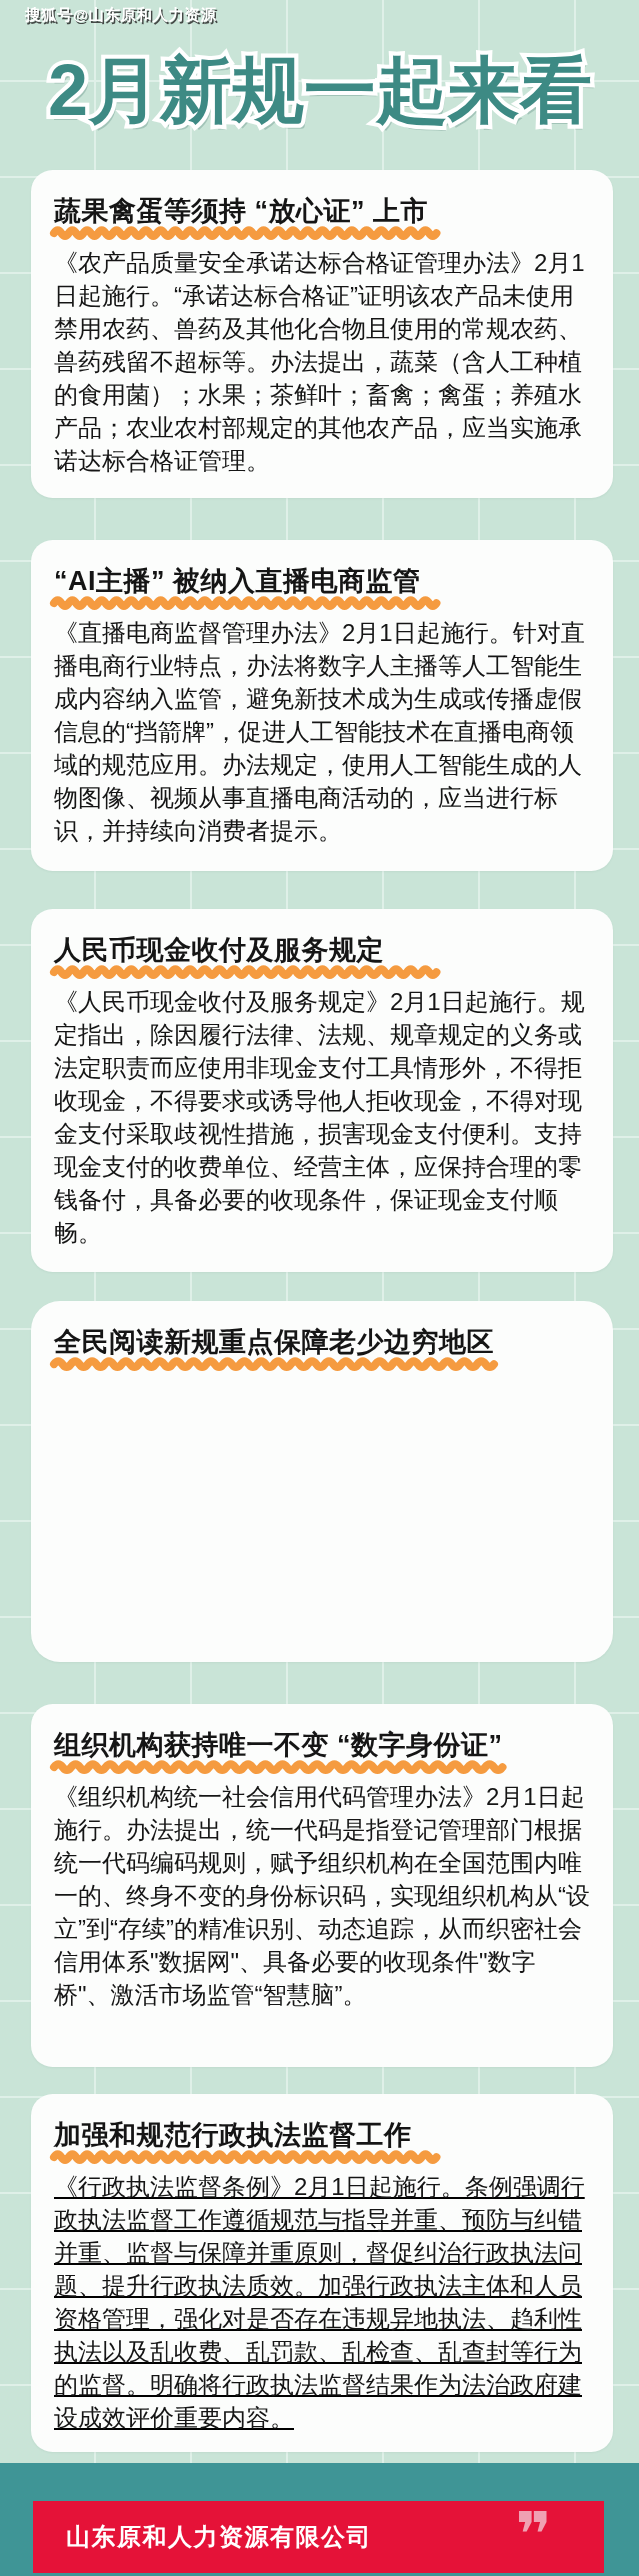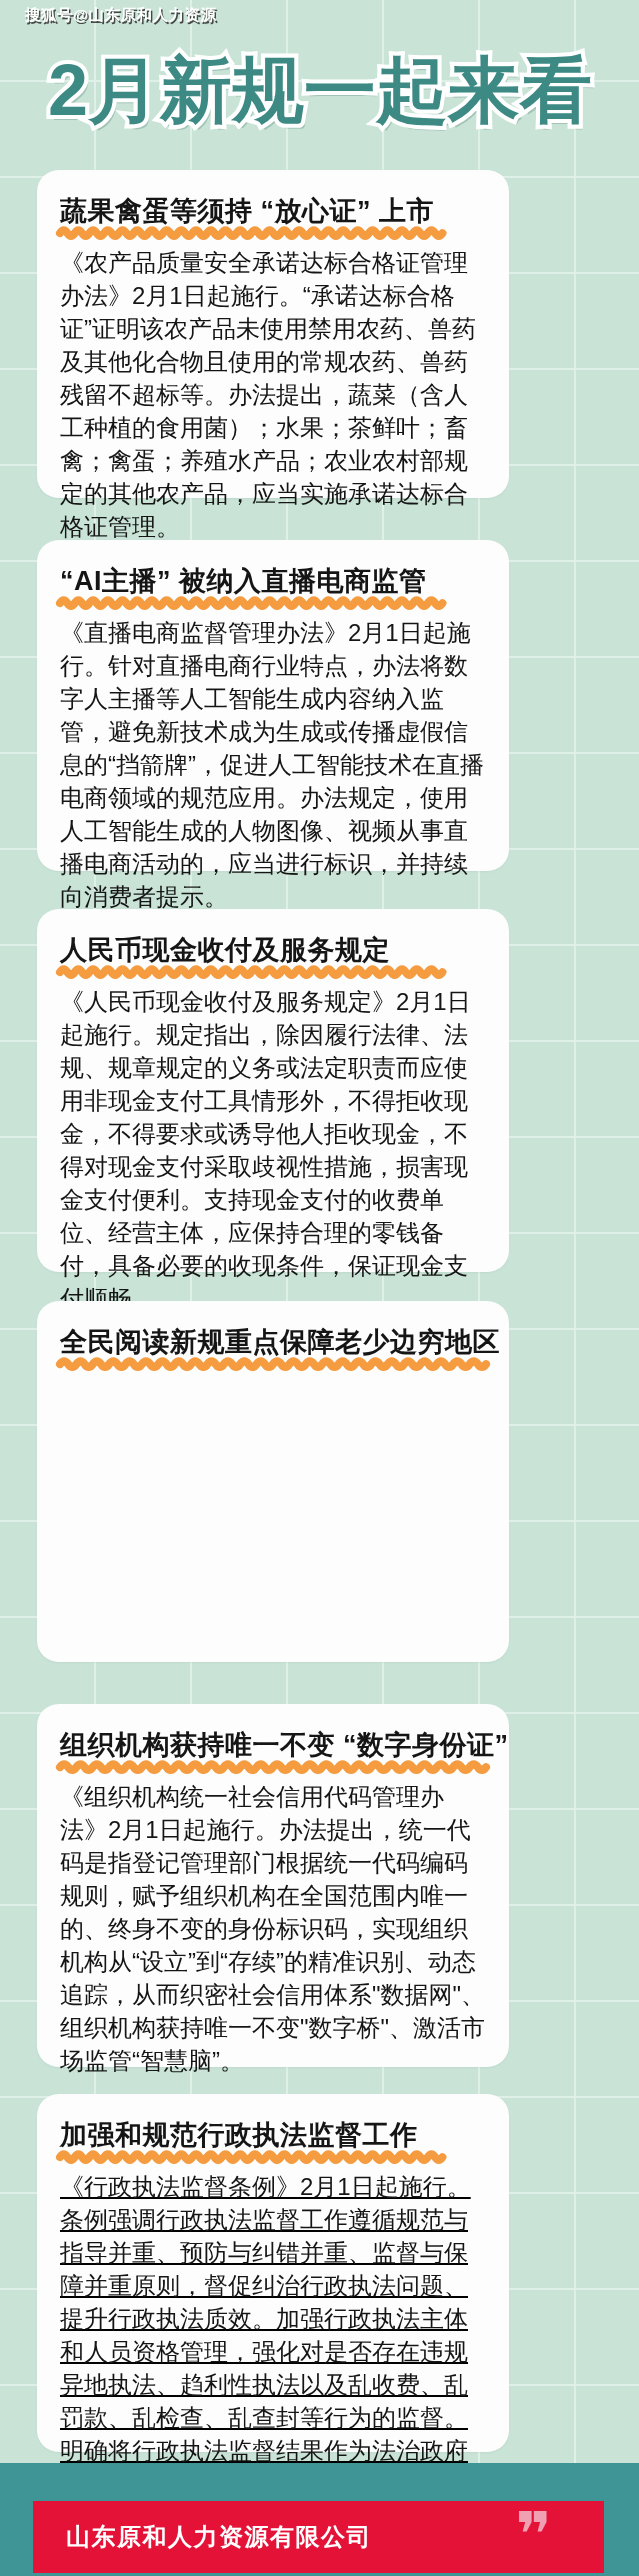--- a/index.html
+++ b/index.html
@@ -26,21 +26,21 @@
     font-size:72px;line-height:82px;font-weight:900;letter-spacing:0;
     color:var(--title-teal);white-space:nowrap;
   }
   .page-title::before{
     content:attr(data-text);position:absolute;left:0;right:0;top:0;z-index:-1;
     color:#fff;-webkit-text-stroke:8.2px #fff;
     text-shadow:3.6px 4.6px 0 rgba(47,98,93,.25);
   }
   #cards{position:absolute;inset:0;}
   .card{
-    position:absolute;left:37px;width:472px;
+    position:absolute;left:31px;width:582px;
     background:var(--card-bg);border-radius:21.6px;
     padding:26px 23px 0 23px;
     box-shadow:0 1px 2.1px rgba(80,120,105,.08);
   }
   .hwrap{display:inline-block;max-width:100%;}
   .card-heading{
     font-size:27px;line-height:1.15;font-weight:800;color:var(--ink);
     letter-spacing:0.5px;white-space:nowrap;
   }
   .wave{display:block;width:100%;height:10.3px;margin-top:1px;overflow:visible;}
@@ -98,37 +98,37 @@
   <section class="card" style="top: 909px; height: 363px;">
     <span class="hwrap">
       <h2 class="card-heading">人民币现金收付及服务规定</h2>
       <svg class="wave" viewBox="0 0 520 14" preserveAspectRatio="none" aria-hidden="true">
         <path d="M0 7 Q5 -1 10 7 Q15 15 20 7 Q25 -1 30 7 Q35 15 40 7 Q45 -1 50 7 Q55 15 60 7 Q65 -1 70 7 Q75 15 80 7 Q85 -1 90 7 Q95 15 100 7 Q105 -1 110 7 Q115 15 120 7 Q125 -1 130 7 Q135 15 140 7 Q145 -1 150 7 Q155 15 160 7 Q165 -1 170 7 Q175 15 180 7 Q185 -1 190 7 Q195 15 200 7 Q205 -1 210 7 Q215 15 220 7 Q225 -1 230 7 Q235 15 240 7 Q245 -1 250 7 Q255 15 260 7 Q265 -1 270 7 Q275 15 280 7 Q285 -1 290 7 Q295 15 300 7 Q305 -1 310 7 Q315 15 320 7 Q325 -1 330 7 Q335 15 340 7 Q345 -1 350 7 Q355 15 360 7 Q365 -1 370 7 Q375 15 380 7 Q385 -1 390 7 Q395 15 400 7 Q405 -1 410 7 Q415 15 420 7 Q425 -1 430 7 Q435 15 440 7 Q445 -1 450 7 Q455 15 460 7 Q465 -1 470 7 Q475 15 480 7 Q485 -1 490 7 Q495 15 500 7 Q505 -1 510 7 Q515 15 520 7"></path>
       </svg>
     </span>
     <p class="card-body">《人民币现金收付及服务规定》2月1日起施行。规定指出，除因履行法律、法规、规章规定的义务或法定职责而应使用非现金支付工具情形外，不得拒收现金，不得要求或诱导他人拒收现金，不得对现金支付采取歧视性措施，损害现金支付便利。支持现金支付的收费单位、经营主体，应保持合理的零钱备付，具备必要的收现条件，保证现金支付顺畅。</p>
   </section>
 
-  <section class="card" style="top: 1301px; height: 361px;">
+  <section class="card" style="top: 1301px; height: 361px; border-radius: 29px;">
     <span class="hwrap">
       <h2 class="card-heading">全民阅读新规重点保障老少边穷地区</h2>
       <svg class="wave" viewBox="0 0 520 14" preserveAspectRatio="none" aria-hidden="true">
         <path d="M0 7 Q5 -1 10 7 Q15 15 20 7 Q25 -1 30 7 Q35 15 40 7 Q45 -1 50 7 Q55 15 60 7 Q65 -1 70 7 Q75 15 80 7 Q85 -1 90 7 Q95 15 100 7 Q105 -1 110 7 Q115 15 120 7 Q125 -1 130 7 Q135 15 140 7 Q145 -1 150 7 Q155 15 160 7 Q165 -1 170 7 Q175 15 180 7 Q185 -1 190 7 Q195 15 200 7 Q205 -1 210 7 Q215 15 220 7 Q225 -1 230 7 Q235 15 240 7 Q245 -1 250 7 Q255 15 260 7 Q265 -1 270 7 Q275 15 280 7 Q285 -1 290 7 Q295 15 300 7 Q305 -1 310 7 Q315 15 320 7 Q325 -1 330 7 Q335 15 340 7 Q345 -1 350 7 Q355 15 360 7 Q365 -1 370 7 Q375 15 380 7 Q385 -1 390 7 Q395 15 400 7 Q405 -1 410 7 Q415 15 420 7 Q425 -1 430 7 Q435 15 440 7 Q445 -1 450 7 Q455 15 460 7 Q465 -1 470 7 Q475 15 480 7 Q485 -1 490 7 Q495 15 500 7 Q505 -1 510 7 Q515 15 520 7"></path>
       </svg>
     </span>
   </section>
 
   <section class="card" style="top: 1704px; height: 363px;">
     <span class="hwrap">
       <h2 class="card-heading">组织机构获持唯一不变 “数字身份证”</h2>
       <svg class="wave" viewBox="0 0 520 14" preserveAspectRatio="none" aria-hidden="true">
         <path d="M0 7 Q5 -1 10 7 Q15 15 20 7 Q25 -1 30 7 Q35 15 40 7 Q45 -1 50 7 Q55 15 60 7 Q65 -1 70 7 Q75 15 80 7 Q85 -1 90 7 Q95 15 100 7 Q105 -1 110 7 Q115 15 120 7 Q125 -1 130 7 Q135 15 140 7 Q145 -1 150 7 Q155 15 160 7 Q165 -1 170 7 Q175 15 180 7 Q185 -1 190 7 Q195 15 200 7 Q205 -1 210 7 Q215 15 220 7 Q225 -1 230 7 Q235 15 240 7 Q245 -1 250 7 Q255 15 260 7 Q265 -1 270 7 Q275 15 280 7 Q285 -1 290 7 Q295 15 300 7 Q305 -1 310 7 Q315 15 320 7 Q325 -1 330 7 Q335 15 340 7 Q345 -1 350 7 Q355 15 360 7 Q365 -1 370 7 Q375 15 380 7 Q385 -1 390 7 Q395 15 400 7 Q405 -1 410 7 Q415 15 420 7 Q425 -1 430 7 Q435 15 440 7 Q445 -1 450 7 Q455 15 460 7 Q465 -1 470 7 Q475 15 480 7 Q485 -1 490 7 Q495 15 500 7 Q505 -1 510 7 Q515 15 520 7"></path>
       </svg>
     </span>
-    <p class="card-body">《组织机构统一社会信用代码管理办法》2月1日起施行。办法提出，统一代码是指登记管理部门根据统一代码编码规则，赋予组织机构在全国范围内唯一的、终身不变的身份标识码，实现组织机构从“设立”到“存续”的精准识别、动态追踪，从而织密社会信用体系"数据网"、组织机构获持唯一不变"数字桥"、激活市场监管“智慧脑”。</p>
+    <p class="card-body">《组织机构统一社会信用代码管理办法》2月1日起施行。办法提出，统一代码是指登记管理部门根据统一代码编码规则，赋予组织机构在全国范围内唯一的、终身不变的身份标识码，实现组织机构从“设立”到“存续”的精准识别、动态追踪，从而织密社会信用体系"数据网"、具备必要的收现条件"数字桥"、激活市场监管“智慧脑”。</p>
   </section>
 
   <section class="card" style="top: 2094px; height: 358px; text-decoration: underline;">
     <span class="hwrap">
       <h2 class="card-heading">加强和规范行政执法监督工作</h2>
       <svg class="wave" viewBox="0 0 520 14" preserveAspectRatio="none" aria-hidden="true">
         <path d="M0 7 Q5 -1 10 7 Q15 15 20 7 Q25 -1 30 7 Q35 15 40 7 Q45 -1 50 7 Q55 15 60 7 Q65 -1 70 7 Q75 15 80 7 Q85 -1 90 7 Q95 15 100 7 Q105 -1 110 7 Q115 15 120 7 Q125 -1 130 7 Q135 15 140 7 Q145 -1 150 7 Q155 15 160 7 Q165 -1 170 7 Q175 15 180 7 Q185 -1 190 7 Q195 15 200 7 Q205 -1 210 7 Q215 15 220 7 Q225 -1 230 7 Q235 15 240 7 Q245 -1 250 7 Q255 15 260 7 Q265 -1 270 7 Q275 15 280 7 Q285 -1 290 7 Q295 15 300 7 Q305 -1 310 7 Q315 15 320 7 Q325 -1 330 7 Q335 15 340 7 Q345 -1 350 7 Q355 15 360 7 Q365 -1 370 7 Q375 15 380 7 Q385 -1 390 7 Q395 15 400 7 Q405 -1 410 7 Q415 15 420 7 Q425 -1 430 7 Q435 15 440 7 Q445 -1 450 7 Q455 15 460 7 Q465 -1 470 7 Q475 15 480 7 Q485 -1 490 7 Q495 15 500 7 Q505 -1 510 7 Q515 15 520 7"></path>
       </svg>
     </span>
     <p class="card-body">《行政执法监督条例》2月1日起施行。条例强调行政执法监督工作遵循规范与指导并重、预防与纠错并重、监督与保障并重原则，督促纠治行政执法问题、提升行政执法质效。加强行政执法主体和人员资格管理，强化对是否存在违规异地执法、趋利性执法以及乱收费、乱罚款、乱检查、乱查封等行为的监督。明确将行政执法监督结果作为法治政府建设成效评价重要内容。</p>

